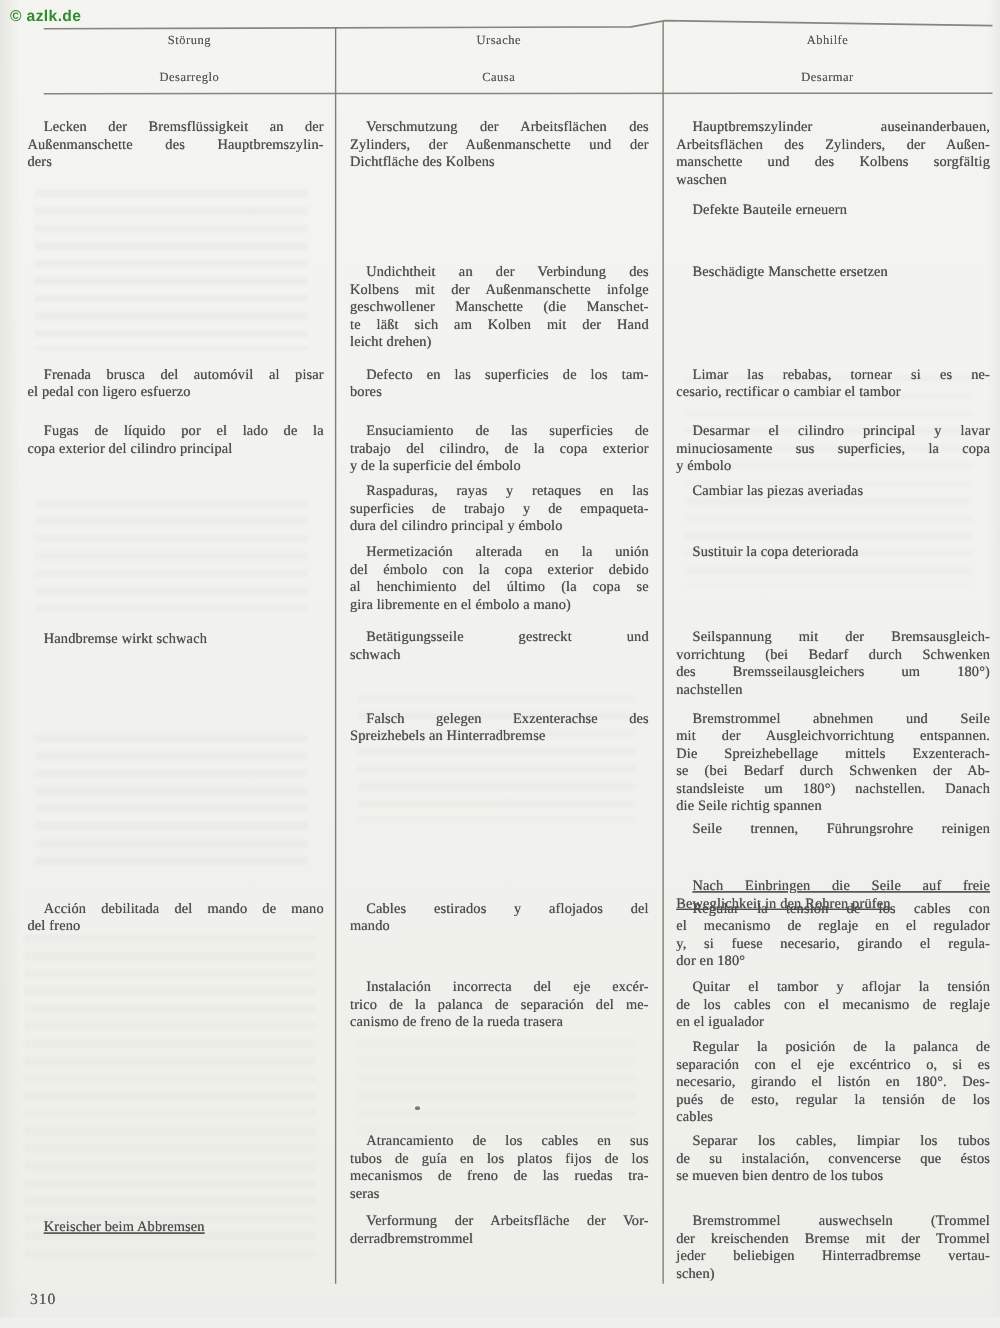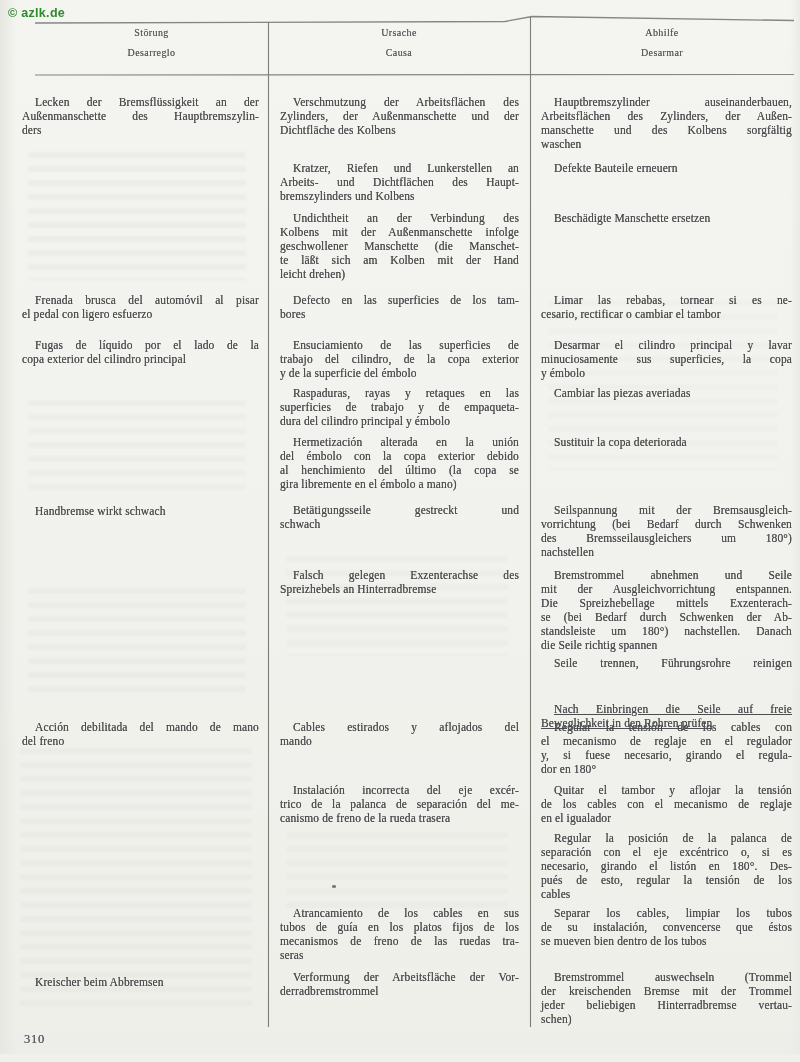--- a/index.html
+++ b/index.html
@@ -22,21 +22,21 @@
     position:absolute;left:8px;top:6px;
     font:600 12.5px "Liberation Sans","DejaVu Sans",sans-serif;
     color:var(--accent);letter-spacing:.3px;
   }
   svg.rules{position:absolute;inset:0;pointer-events:none;}
   .hdr{
     position:absolute;top:27px;text-align:center;
     font-size:10px;color:#55585b;letter-spacing:.4px;
     text-shadow:0 0 .5px rgba(85,88,91,.75);
   }
-  .hline + .hline{margin-top:9px;}
+  .hline + .hline{margin-top:19px;}
   .col{position:absolute;top:0;height:100%;}
   #colA{left:22px;width:237px;}
   #colB{left:280px;width:239px;}
   #colC{left:541px;width:251px;}
   .cell{
     position:absolute;left:0;right:0;
     font-size:11.5px;line-height:14px;color:var(--ink);
     letter-spacing:.12px;
     text-shadow:0 0 .55px rgba(75,77,79,.85);
   }
@@ -112,34 +112,29 @@
         <div class="ln first">Fugas de líquido por el lado de la</div>
         <div class="ln last">copa exterior del cilindro principal</div>
       </div>
       <div class="cell" style="top: 504px;">
         <div class="ln first last">Handbremse wirkt schwach</div>
       </div>
       <div class="cell" style="top: 720px;">
         <div class="ln first">Acción debilitada del mando de mano</div>
         <div class="ln last">del freno</div>
       </div>
-      <div class="cell" style="top: 975px;">
+      <div class="cell" style="top: 975px; text-decoration: underline;">
         <div class="ln first last">Kreischer beim Abbremsen</div>
       </div>
     </div>
   <div class="col" id="colB">
       <div class="cell" style="top: 95px;">
         <div class="ln first">Verschmutzung der Arbeitsflächen des</div>
         <div class="ln">Zylinders, der Außenmanschette und der</div>
         <div class="ln last">Dichtfläche des Kolbens</div>
-      </div>
-      <div class="cell" style="top: 161px;">
-        <div class="ln first">Kratzer, Riefen und Lunkerstellen an</div>
-        <div class="ln">Arbeits- und Dichtflächen des Haupt-</div>
-        <div class="ln last">bremszylinders und Kolbens</div>
       </div>
       <div class="cell" style="top: 211px;">
         <div class="ln first">Undichtheit an der Verbindung des</div>
         <div class="ln">Kolbens mit der Außenmanschette infolge</div>
         <div class="ln">geschwollener Manschette (die Manschet-</div>
         <div class="ln">te läßt sich am Kolben mit der Hand</div>
         <div class="ln last">leicht drehen)</div>
       </div>
       <div class="cell" style="top: 293px;">
         <div class="ln first">Defecto en las superficies de los tam-</div>

